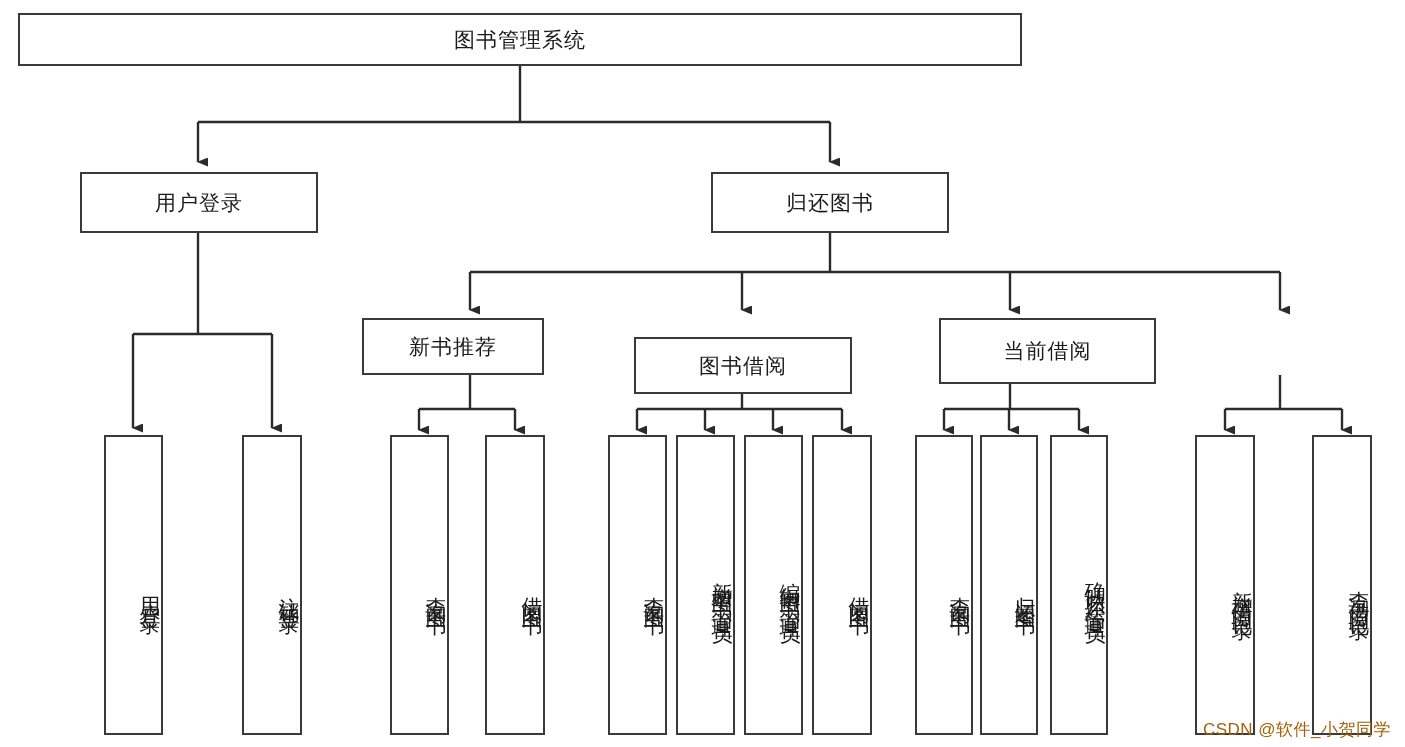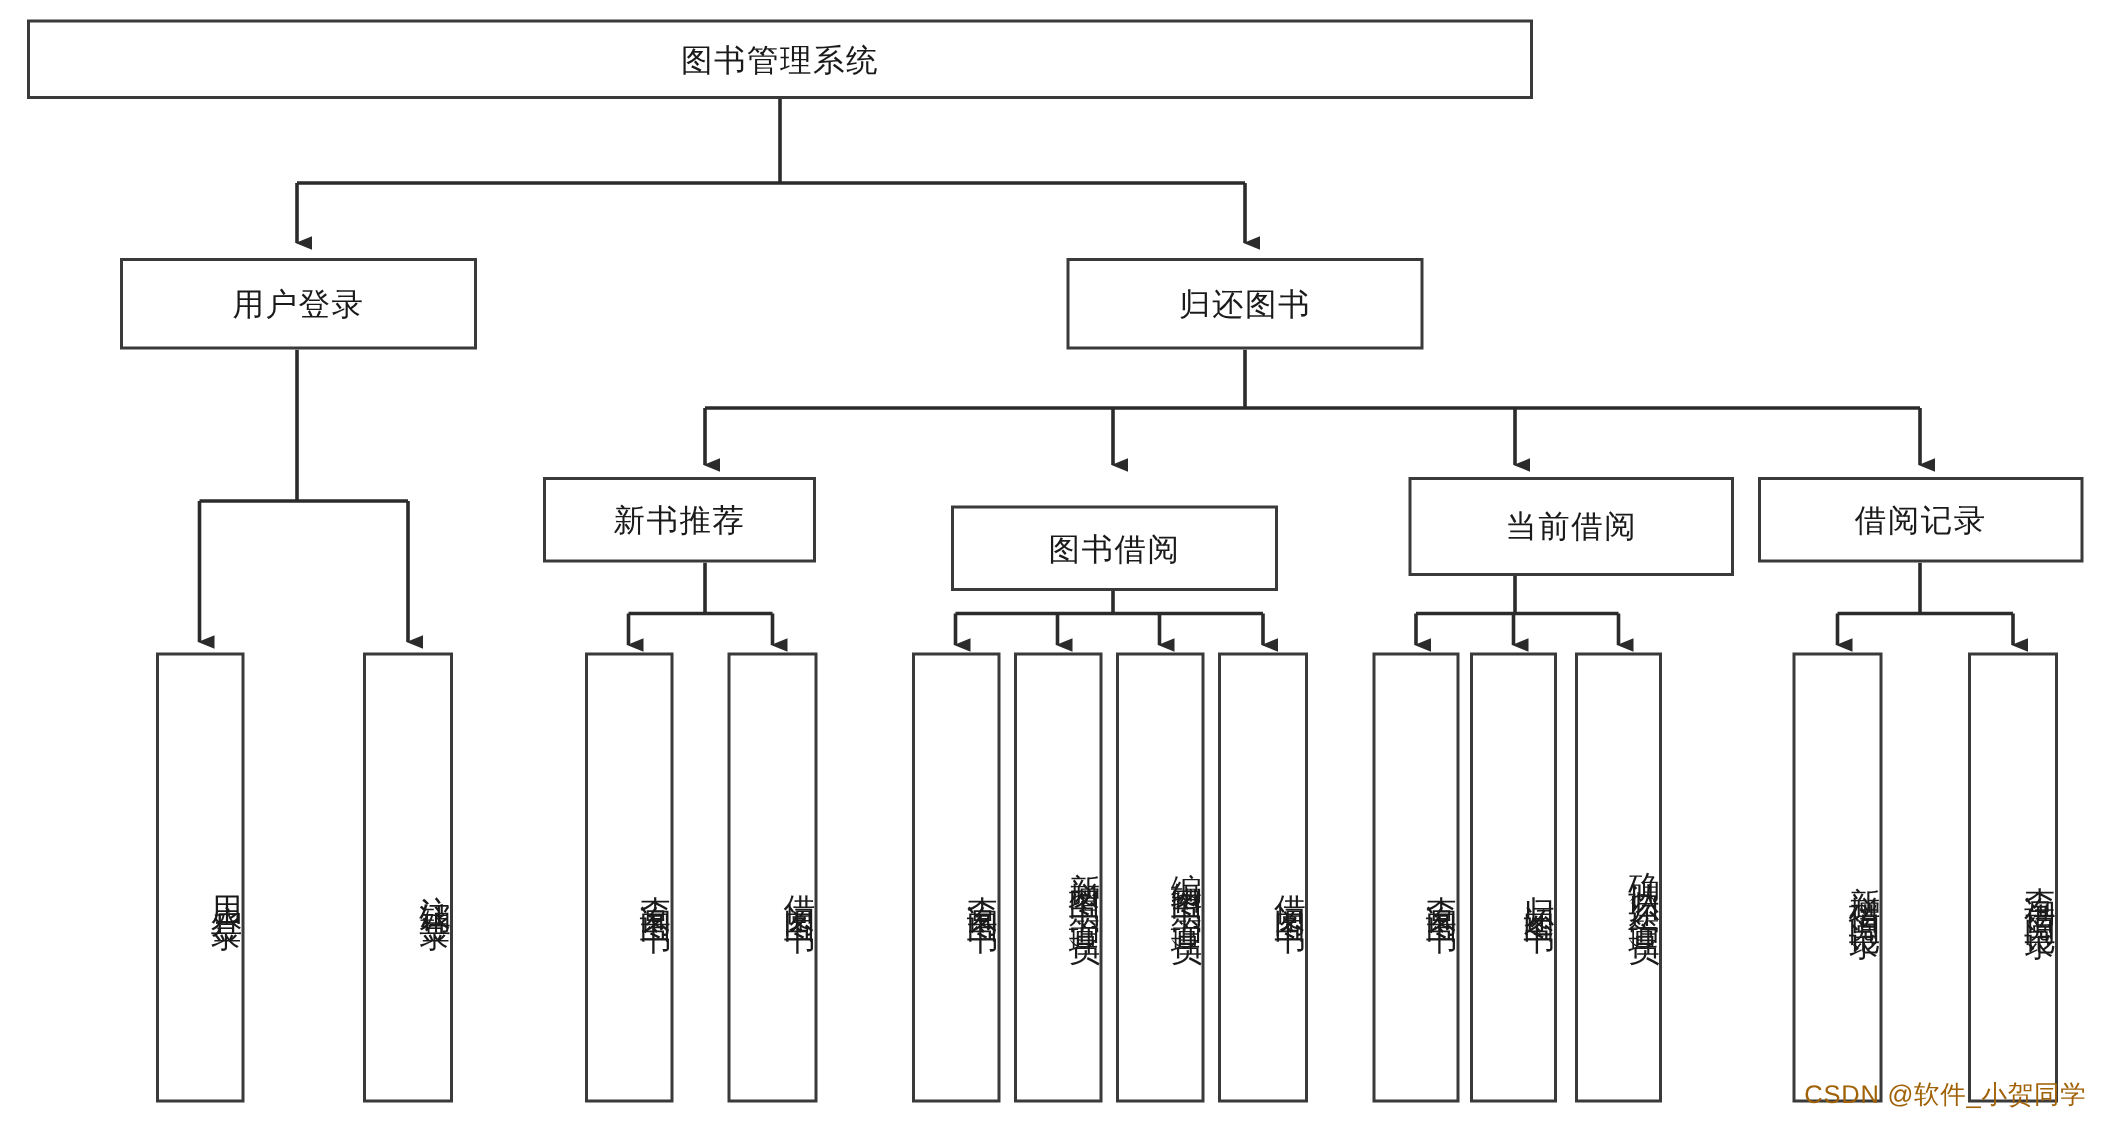--- a/index.html
+++ b/index.html
@@ -134,23 +134,20 @@
 
   <div class="node horiz" style="left:362px; top:318px; width:182px; height:57px;">
     <span>新书推荐</span>
   </div>
   <div class="node horiz" style="left:634px; top:318px; width:218px; height:57px;margin-top:19px;">
     <span>图书借阅</span>
   </div>
   <div class="node horiz" style="left:902px; top:318px; width:217px; height:66px;margin-left:37px;">
     <span>当前借阅</span>
   </div>
-  <div class="node horiz" style="left:1172px; top:318px; width:217px; height:57px;">
-    <span>借阅记录</span>
-  </div>
 
   <div class="node vert" style="left:104px; top:435px; width:59px; height:300px;">
     <span class="vtext">用户登录</span>
   </div>
   <div class="node vert" style="left:242px; top:435px; width:60px; height:300px;">
     <span class="vtext">注销登录</span>
   </div>
 
   <div class="node vert" style="left:390px; top:435px; width:59px; height:300px;">
     <span class="vtext">查询图书</span>

